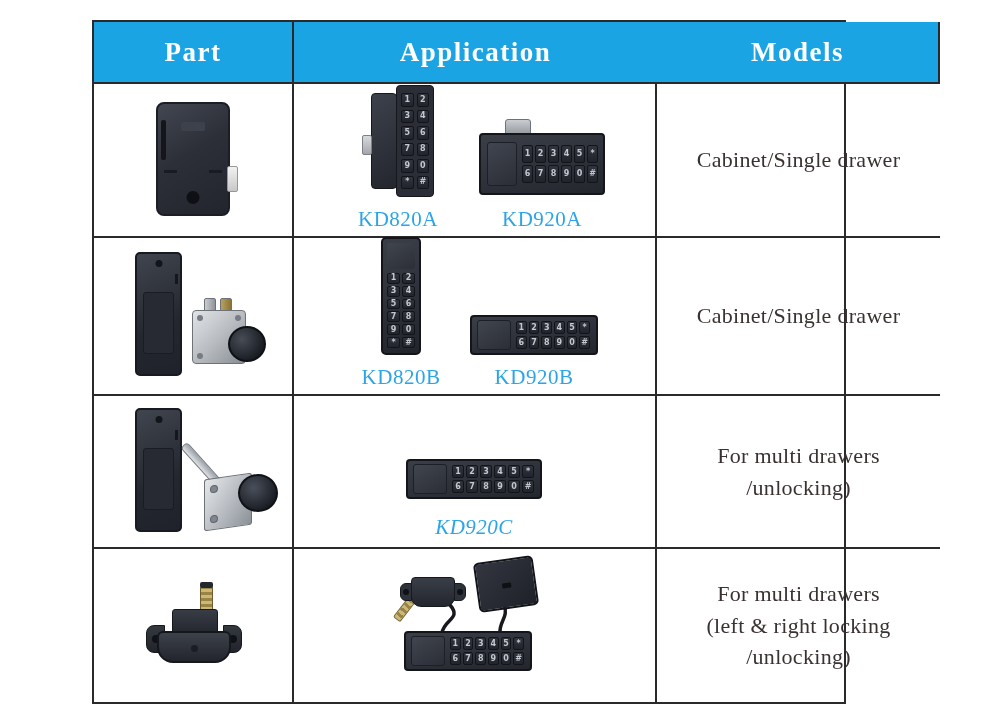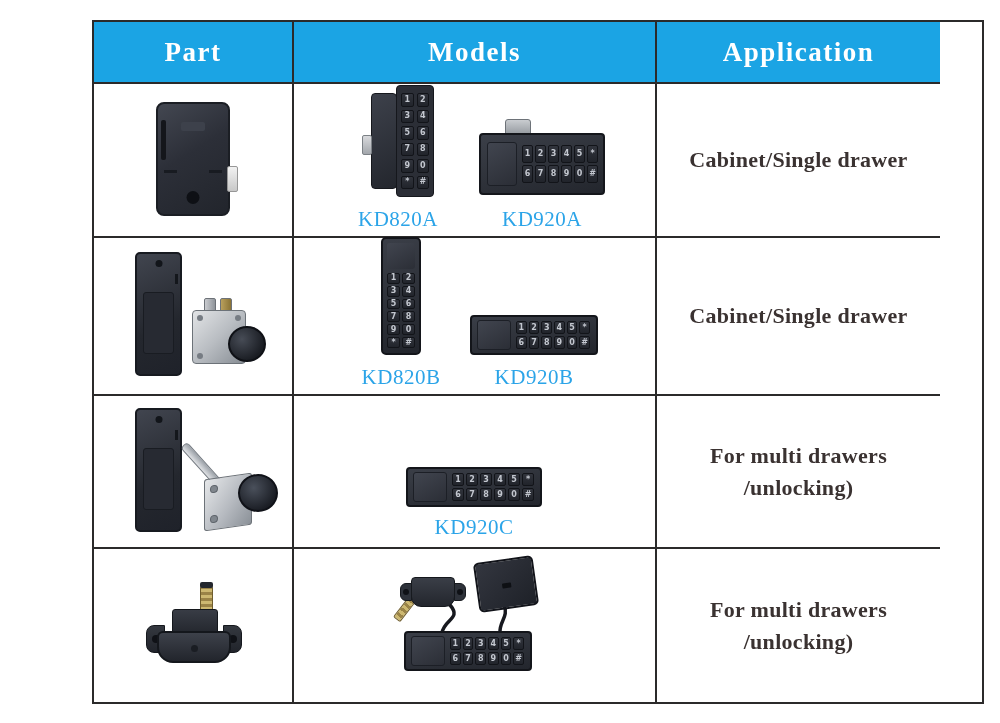--- a/index.html
+++ b/index.html
@@ -6,36 +6,36 @@
     --border:#2b2a2a;
     --header-bg:#1ba4e4;
     --label:#2ba4e8;
     --apptext:#3a3231;
   }
   *{margin:0;padding:0;box-sizing:border-box;}
   body{background:#fff;font-family:"Liberation Serif",serif;}
   .canvas{position:relative;width:1000px;height:723px;background:#fff;overflow:hidden;}
 
   
-  .tbl{position:absolute;left:92px;top:20px;width:892px;
+  .tbl{position:absolute;left:92px;top:20px;width:754px;
        display:grid;grid-template-columns:200px 363px 283px;
        grid-template-rows:62px 154px 158px 153px 153px;
        border:2px solid var(--border);}
   .cell{position:relative;border-right:2px solid var(--border);border-bottom:2px solid var(--border);}
   .cell.last-c{border-right:none;}
   .cell.last-r{border-bottom:none;}
   .head{background:var(--header-bg);display:flex;align-items:center;justify-content:center;}
   .head span{color:#fff;font-size:27px;font-weight:700;letter-spacing:1.5px;}
 
   .app{display:flex;flex-direction:column;align-items:center;justify-content:center;text-align:center;}
-  .app span{color:var(--apptext);font-size:22px;line-height:1.45;letter-spacing:0.3px;font-weight:bold;}
+  .app span{color:var(--apptext);font-size:22px;line-height:1.45;letter-spacing:0.3px;}
 
   .m-group{position:absolute;display:flex;flex-direction:column;align-items:center;justify-content:flex-end;}
   .mlabel{font-size:21px;color:var(--label);margin-top:10px;white-space:nowrap;letter-spacing:0.5px;}
-  .mlabel.gap-lg{margin-top:8px;}
+  .mlabel.gap-lg{margin-top:16px;font-style:italic;}
 
   
   .key{background:linear-gradient(#31343c,#21242b);border:1px solid #121419;border-radius:2px;
        color:#c3c7cf;font:700 8px/1 "DejaVu Sans",sans-serif;
        display:flex;align-items:center;justify-content:center;min-height:0;min-width:0;}
 
   
   .lockbody{position:absolute;left:62px;top:18px;width:74px;height:114px;
     background:linear-gradient(148deg,#434751,#2c2f38 45%,#22252c);
     border-radius:8px;border:2px solid #1b1e24;}
@@ -151,25 +151,25 @@
 </style>
 </head>
 <body>
 
 <div class="canvas">
   <div class="tbl">
 
     <div class="cell head">
       <span>Part</span>
     </div>
+    <div class="cell head last-c">
+      <span>Application</span>
+    </div>
     <div class="cell head">
       <span>Models</span>
-    </div>
-    <div class="cell head last-c">
-      <span>Application</span>
     </div>
 
     <div class="cell">
       <div class="lockbody">
         <div class="emboss"></div>
         <div class="slot"></div>
         <div class="dash l"></div>
         <div class="dash r"></div>
         <div class="latch"></div>
         <div class="hole"></div>
@@ -366,17 +366,18 @@
             <div class="key">7</div>
             <div class="key">8</div>
             <div class="key">9</div>
             <div class="key">0</div>
             <div class="key">#</div>
           </div>
       </div>
     </div>
     <div class="cell app last-c last-r">
       <span>For multi drawers</span>
+      <span>(left &amp; right locking</span>
       <span>/unlocking)</span>
     </div>
 
   </div>
 </div>
 
 </body></html>

